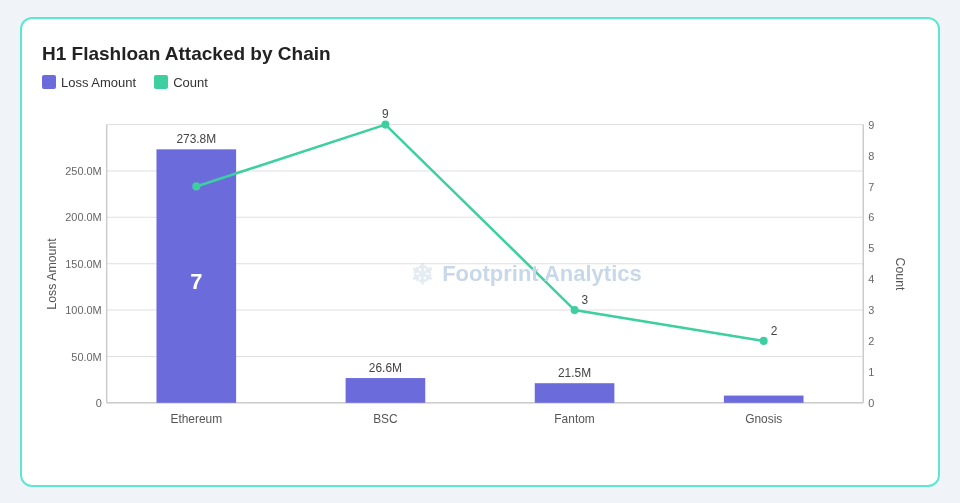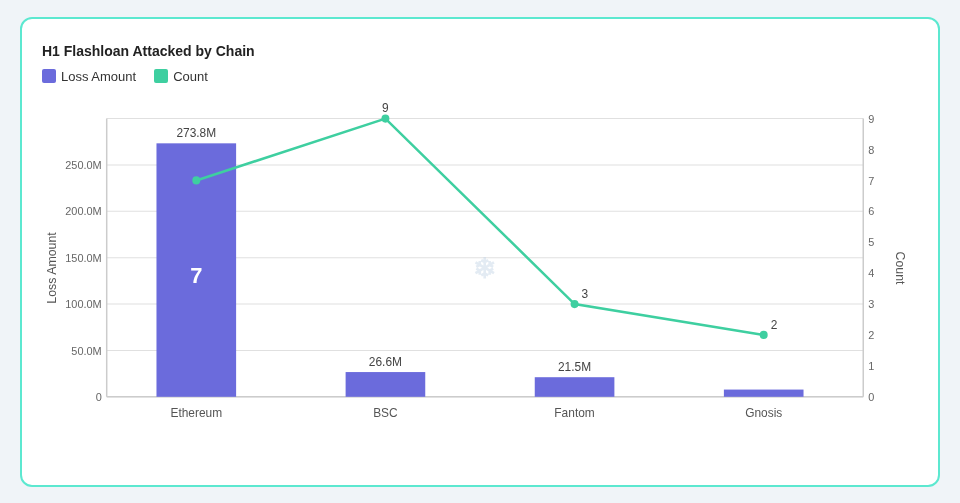--- a/index.html
+++ b/index.html
@@ -14,21 +14,21 @@
     .card {
       background: #fff;
       border: 2px solid #5ce8d0;
       border-radius: 12px;
       width: 920px;
       height: 470px;
       padding: 24px 20px 16px 20px;
       position: relative;
     }
     .chart-title {
-      font-size: 14px;
+      font-size: 19px;
       font-weight: 600;
       color: #222;
       margin-bottom: 10px;
     }
     .legend {
       display: flex;
       align-items: center;
       gap: 18px;
       margin-bottom: 14px;
     }
@@ -152,15 +152,16 @@
       <text x="345" y="14" text-anchor="middle" font-size="12" fill="#444">9</text>
 
       <text x="542" y="194" text-anchor="start" font-size="12" fill="#444">3</text>
 
       <text x="732" y="224" text-anchor="start" font-size="12" fill="#444">2</text>
 
     </svg>
 
     <div class="watermark">
       <span class="watermark-icon">❄</span>
+      <span>Footprint Analytics</span>
     </div>
   </div>
 </div>
 
 </body></html>

